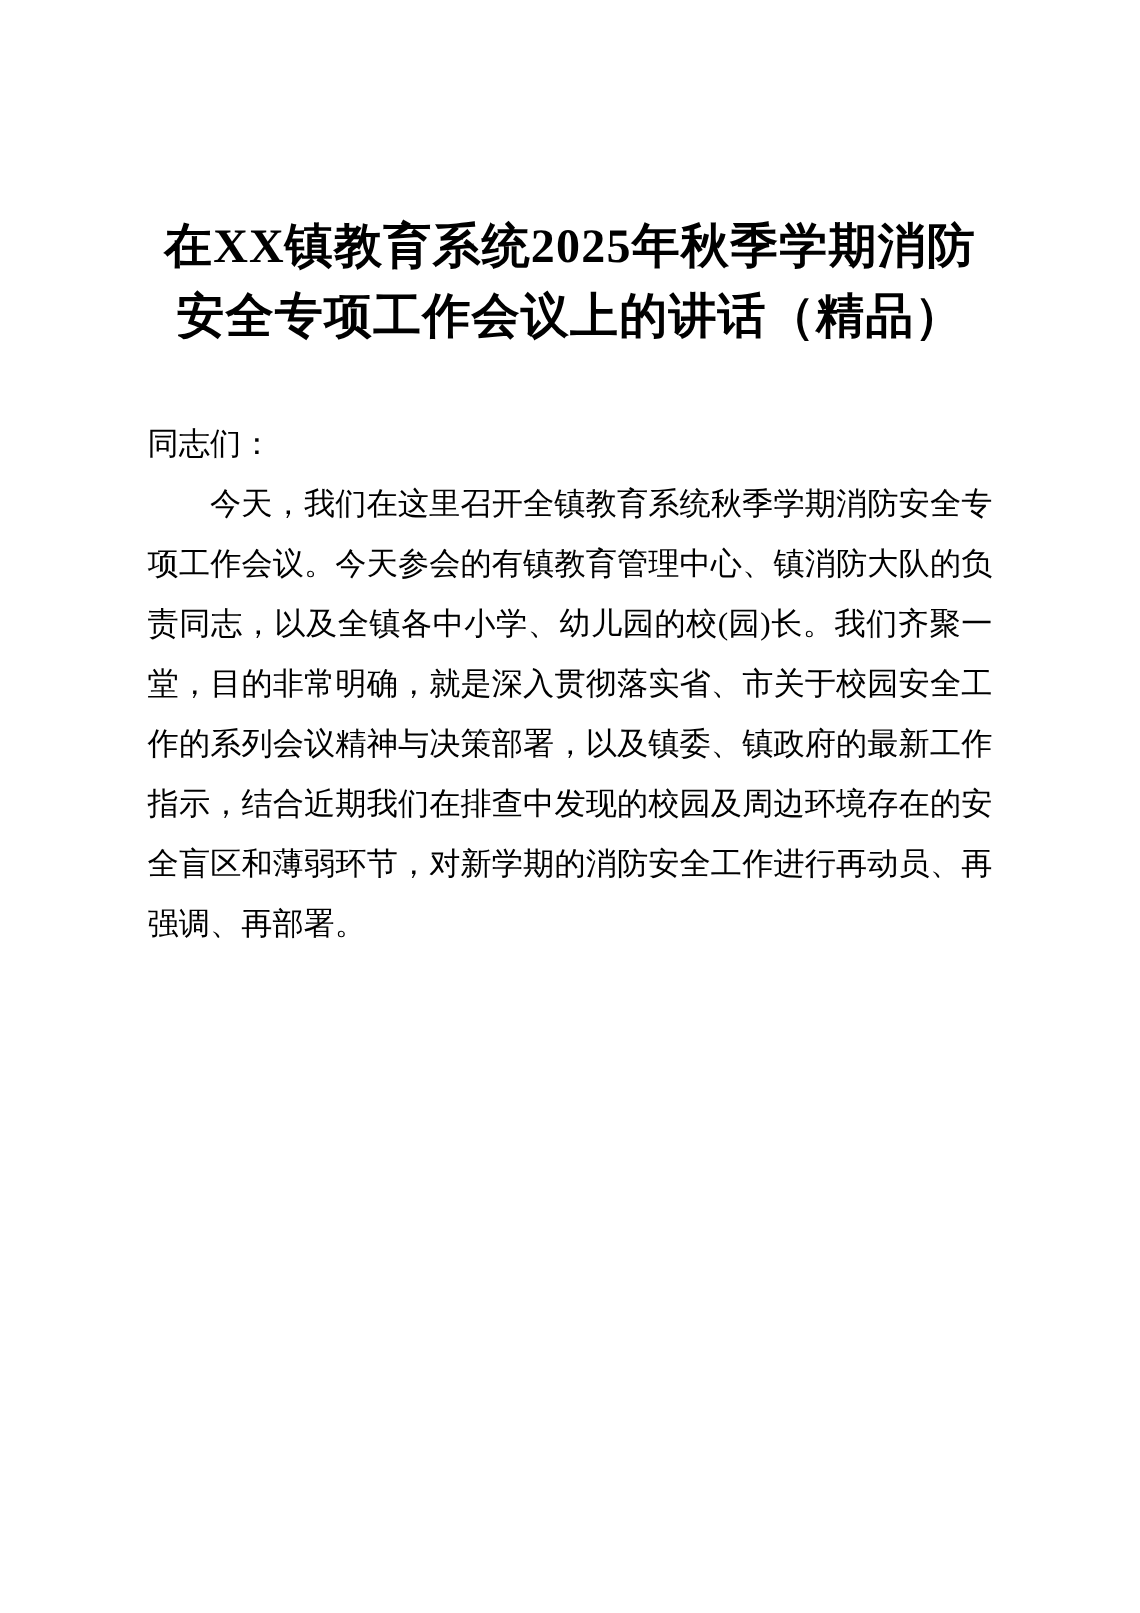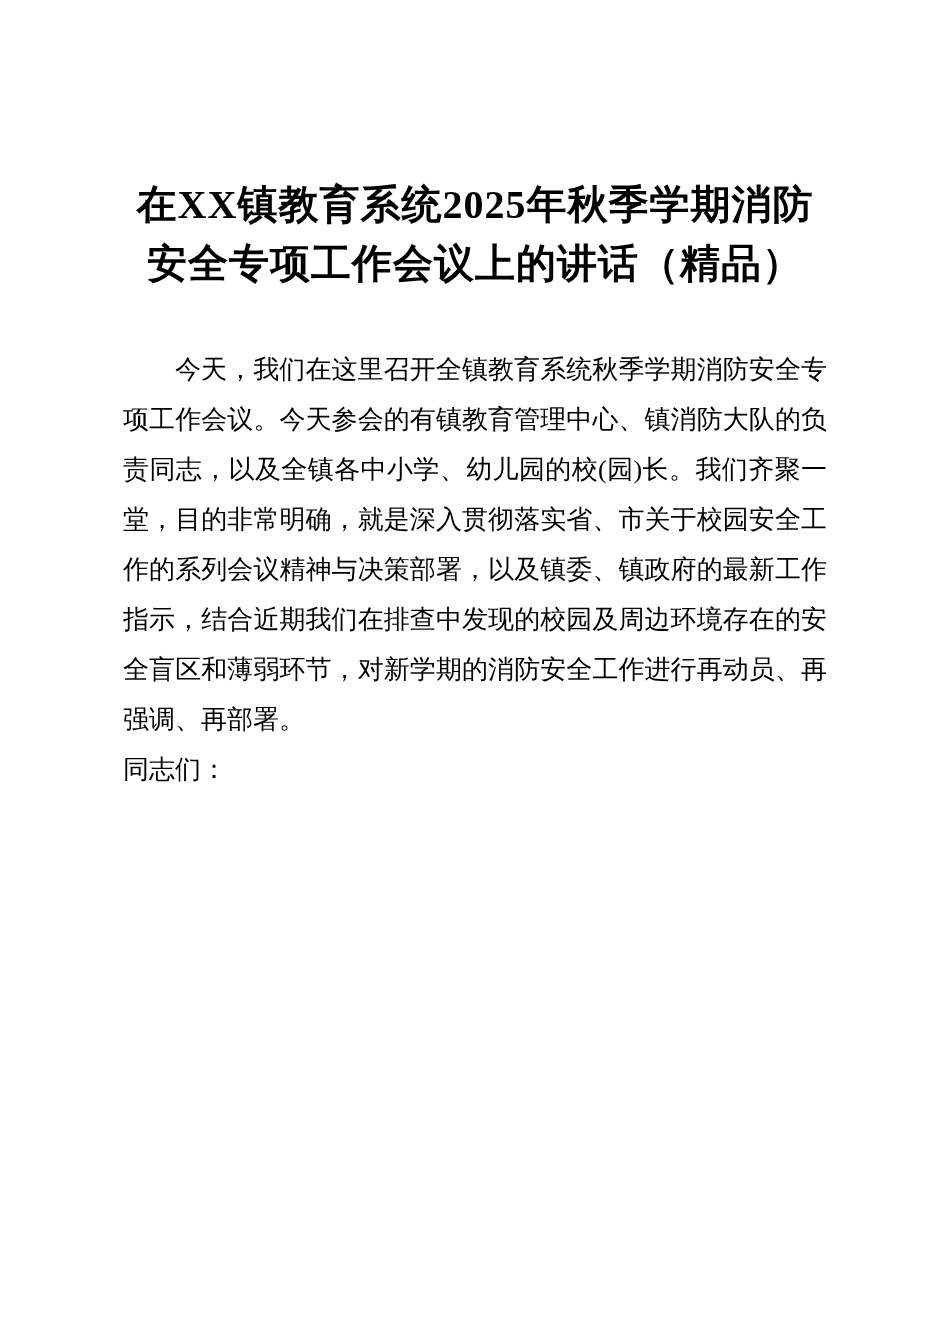--- a/index.html
+++ b/index.html
@@ -43,16 +43,16 @@
     .para.indent {
       text-indent: 2em;
     }
   </style>
 </head>
 <body>
 
 <div class="page">
   <h1 class="doc-title">在XX镇教育系统2025年秋季学期消防安全专项工作会议上的讲话（精品）</h1>
   <div class="doc-body">
+    <p class="para">同志们：</p>
     <p class="para indent">今天，我们在这里召开全镇教育系统秋季学期消防安全专项工作会议。今天参会的有镇教育管理中心、镇消防大队的负责同志，以及全镇各中小学、幼儿园的校(园)长。我们齐聚一堂，目的非常明确，就是深入贯彻落实省、市关于校园安全工作的系列会议精神与决策部署，以及镇委、镇政府的最新工作指示，结合近期我们在排查中发现的校园及周边环境存在的安全盲区和薄弱环节，对新学期的消防安全工作进行再动员、再强调、再部署。</p>
-    <p class="para">同志们：</p>
   </div>
 </div>
 
 </body></html>

